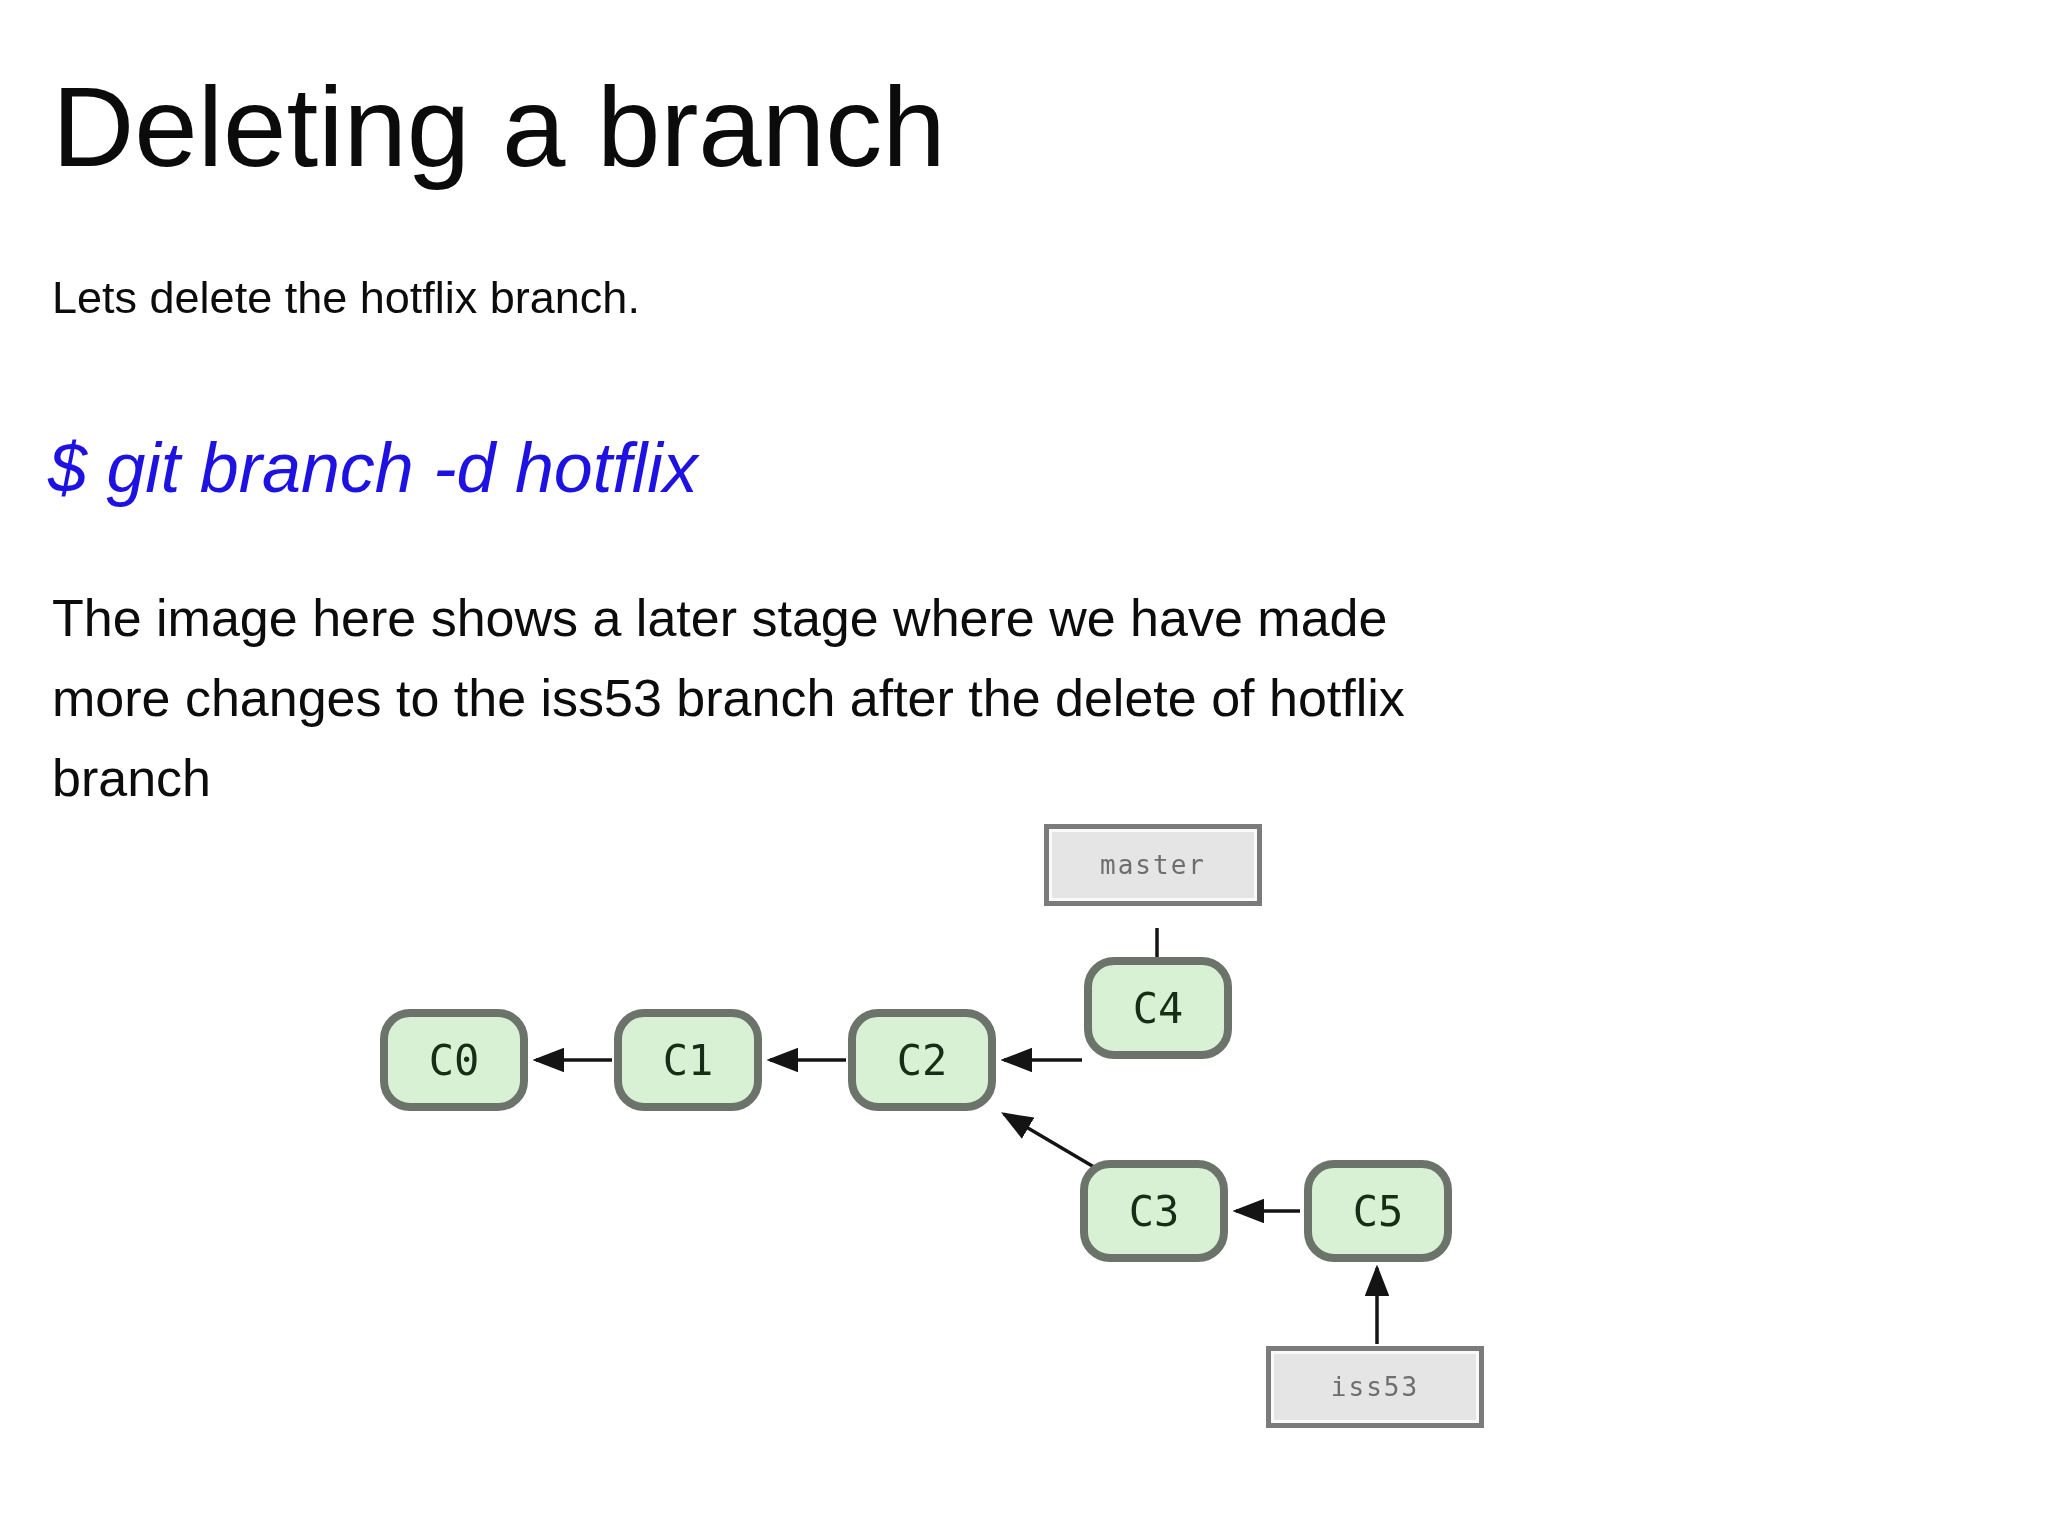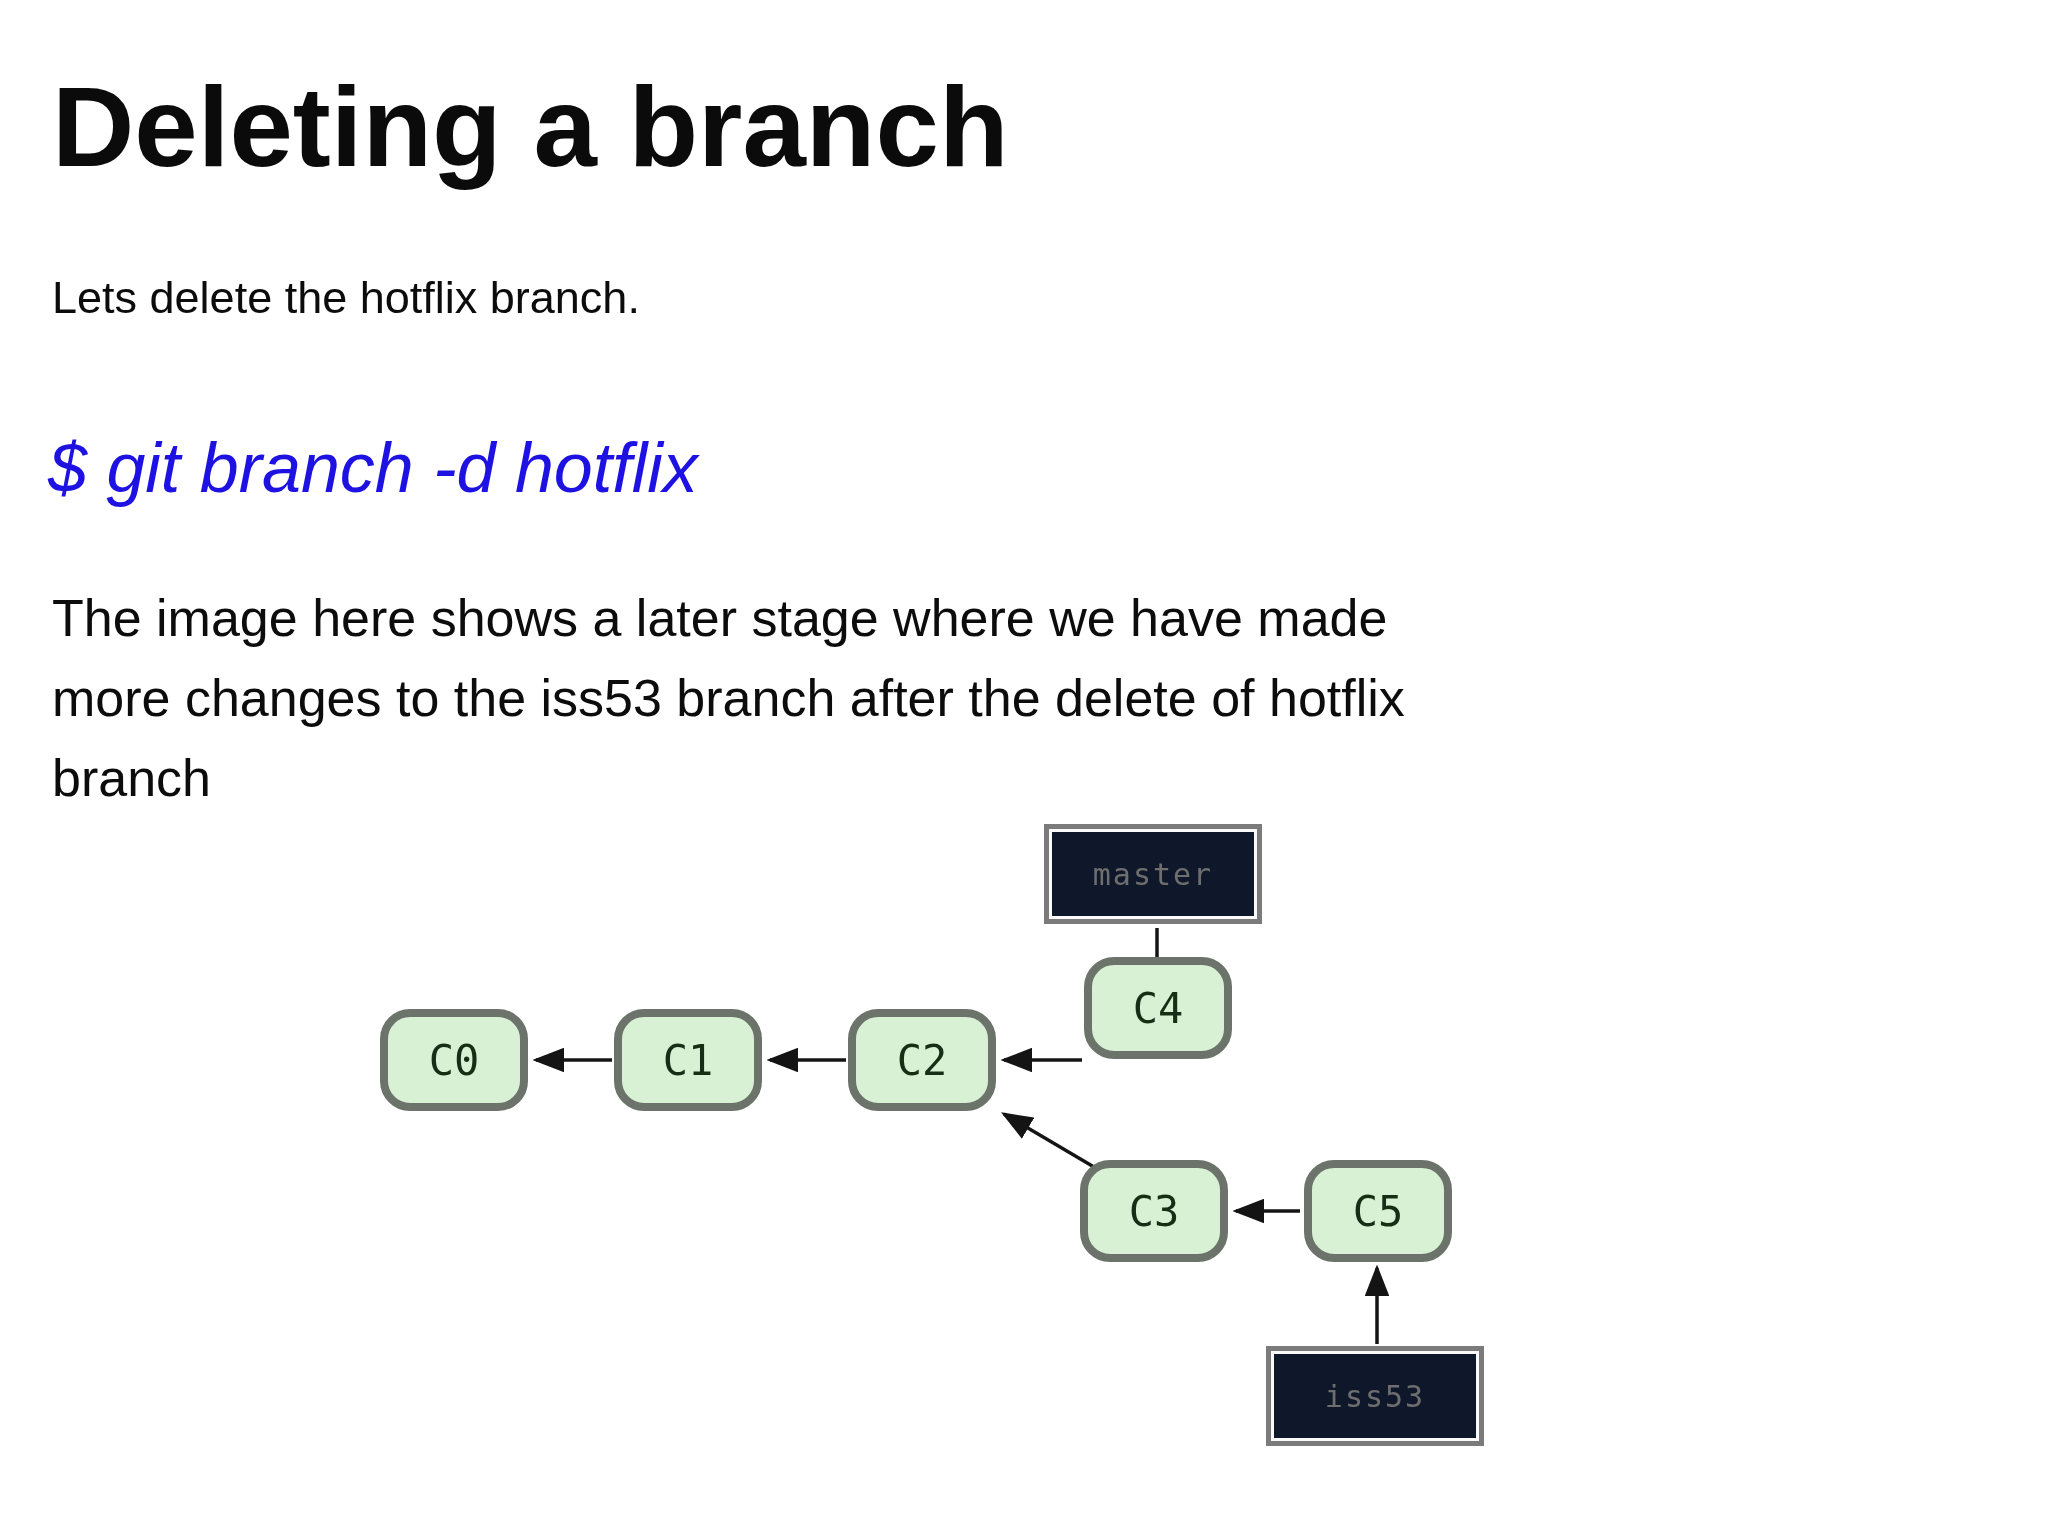--- a/index.html
+++ b/index.html
@@ -15,21 +15,21 @@
     overflow: hidden;
     font-family: "Liberation Sans", sans-serif;
     color: #0c0c0c;
   }
   .title {
     position: absolute;
     left: 52px;
     top: 64px;
     margin: 0;
     font-size: 114px;
-    font-weight: 700;
+    font-weight: 400;
     line-height: 1.1;
     color: #0b0b0b;
     white-space: nowrap;
     text-align: center;
   }
   .intro {
     position: absolute;
     left: 52px;
     top: 272px;
     margin: 0;
@@ -79,30 +79,30 @@
     display: flex;
     align-items: center;
     justify-content: center;
     font-family: "DejaVu Sans Mono", monospace;
     font-size: 42px;
     color: #152e15;
   }
   .branch-label {
     position: absolute;
     width: 218px;
-    height: 100px;
+    height: 82px;
     box-sizing: border-box;
-    background: #0f172a;
+    background: #e5e5e5;
     border: 5px solid #7b7b7b;
     box-shadow: inset 0 0 0 3px #fafafa;
     display: flex;
     align-items: center;
     justify-content: center;
     font-family: "DejaVu Sans Mono", monospace;
-    font-size: 30px;
+    font-size: 26px;
     letter-spacing: 2px;
     color: #6e6e6e;
   }
   #node-c0 { left: 380px;  top: 1009px; }
   #node-c1 { left: 614px;  top: 1009px; }
   #node-c2 { left: 848px;  top: 1009px; }
   #node-c4 { left: 1084px; top: 957px; }
   #node-c3 { left: 1080px; top: 1160px; }
   #node-c5 { left: 1304px; top: 1160px; }
   #label-master { left: 1044px; top: 824px; }

